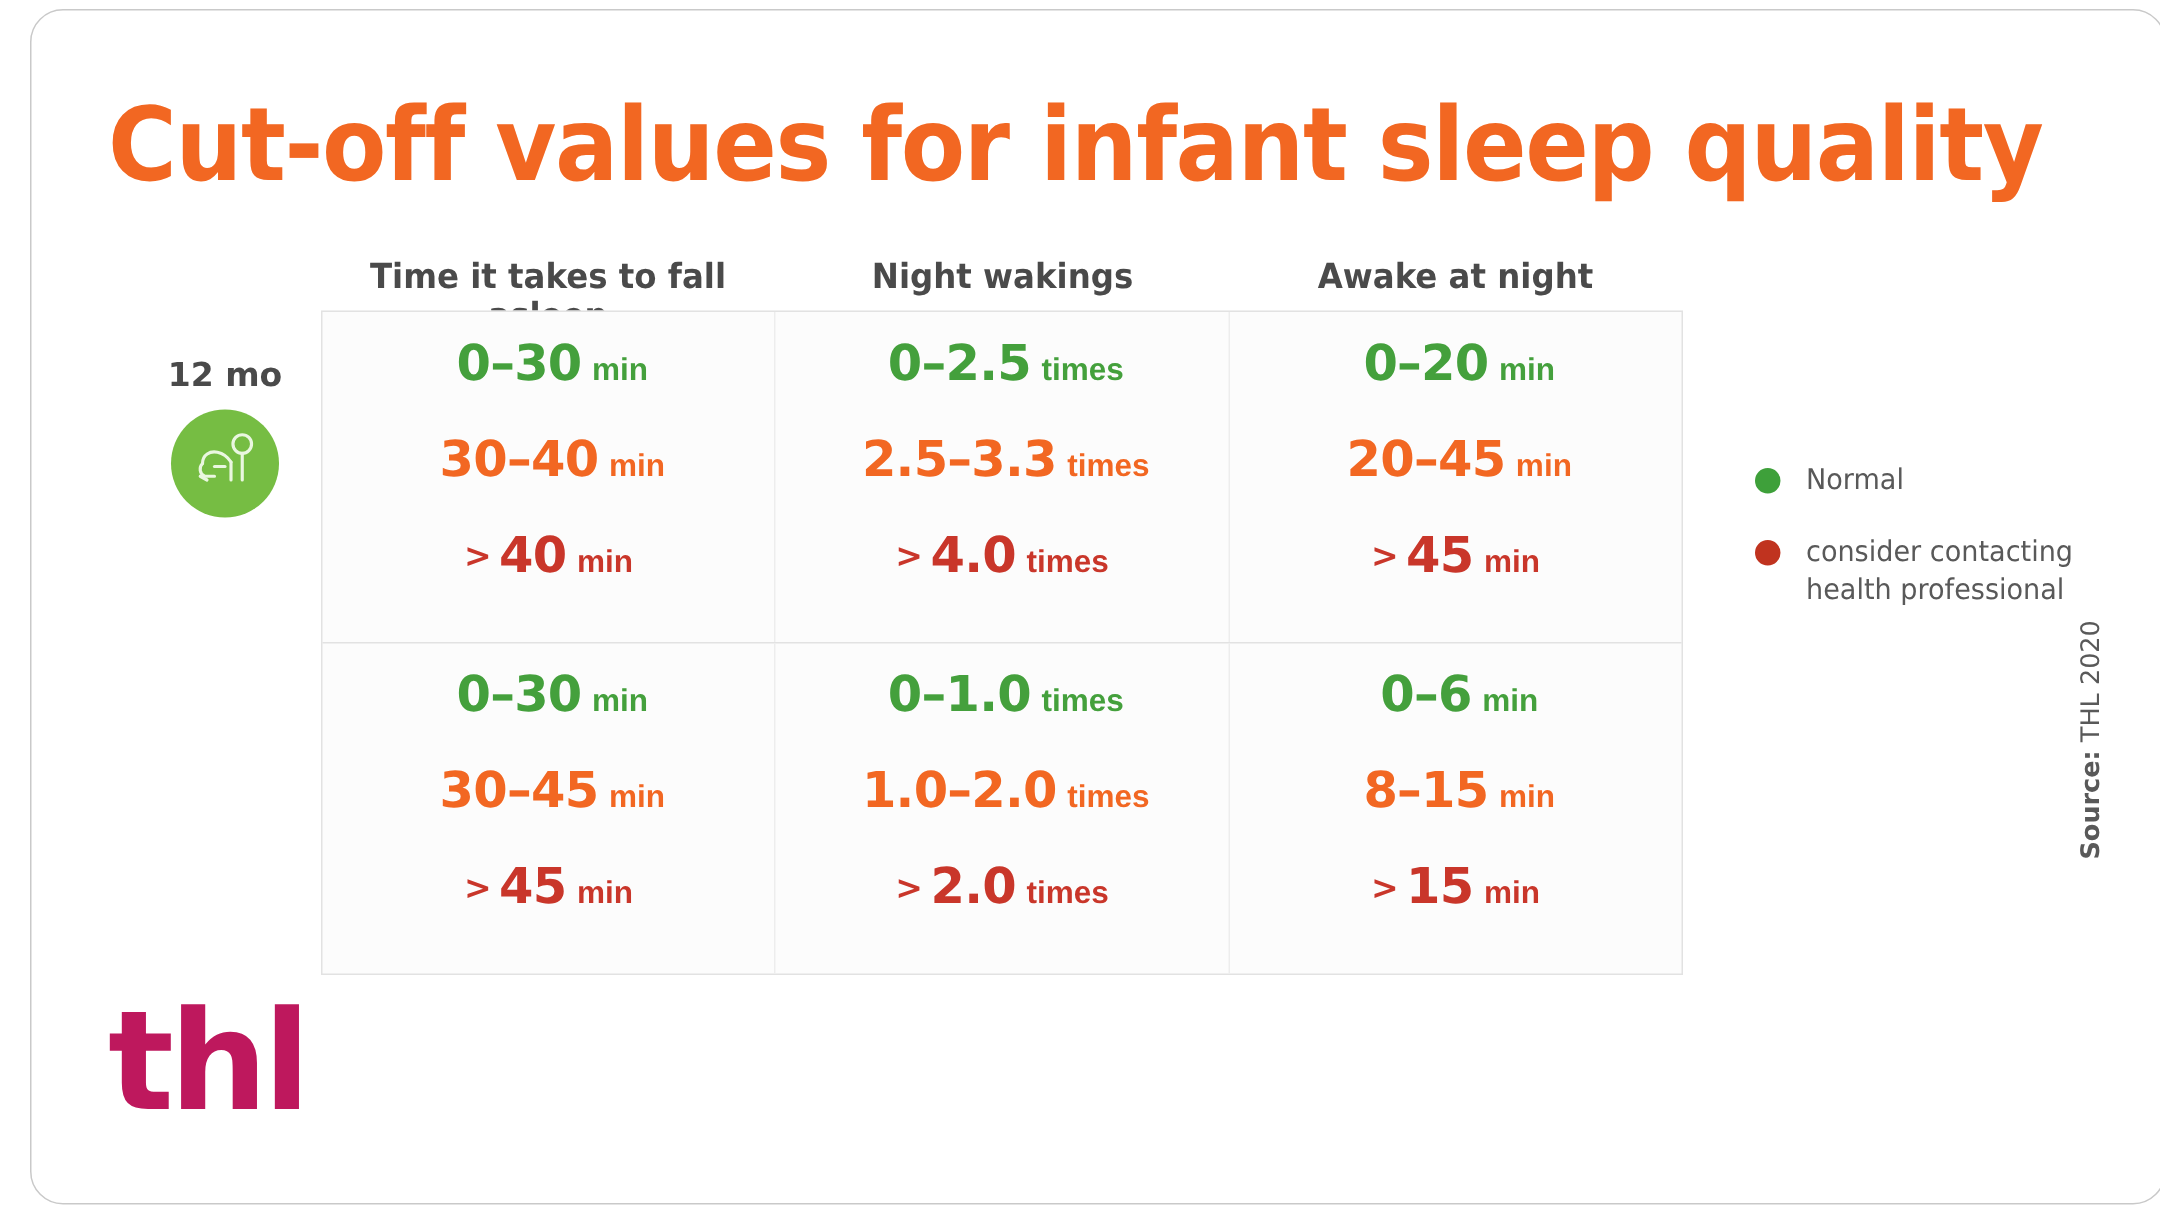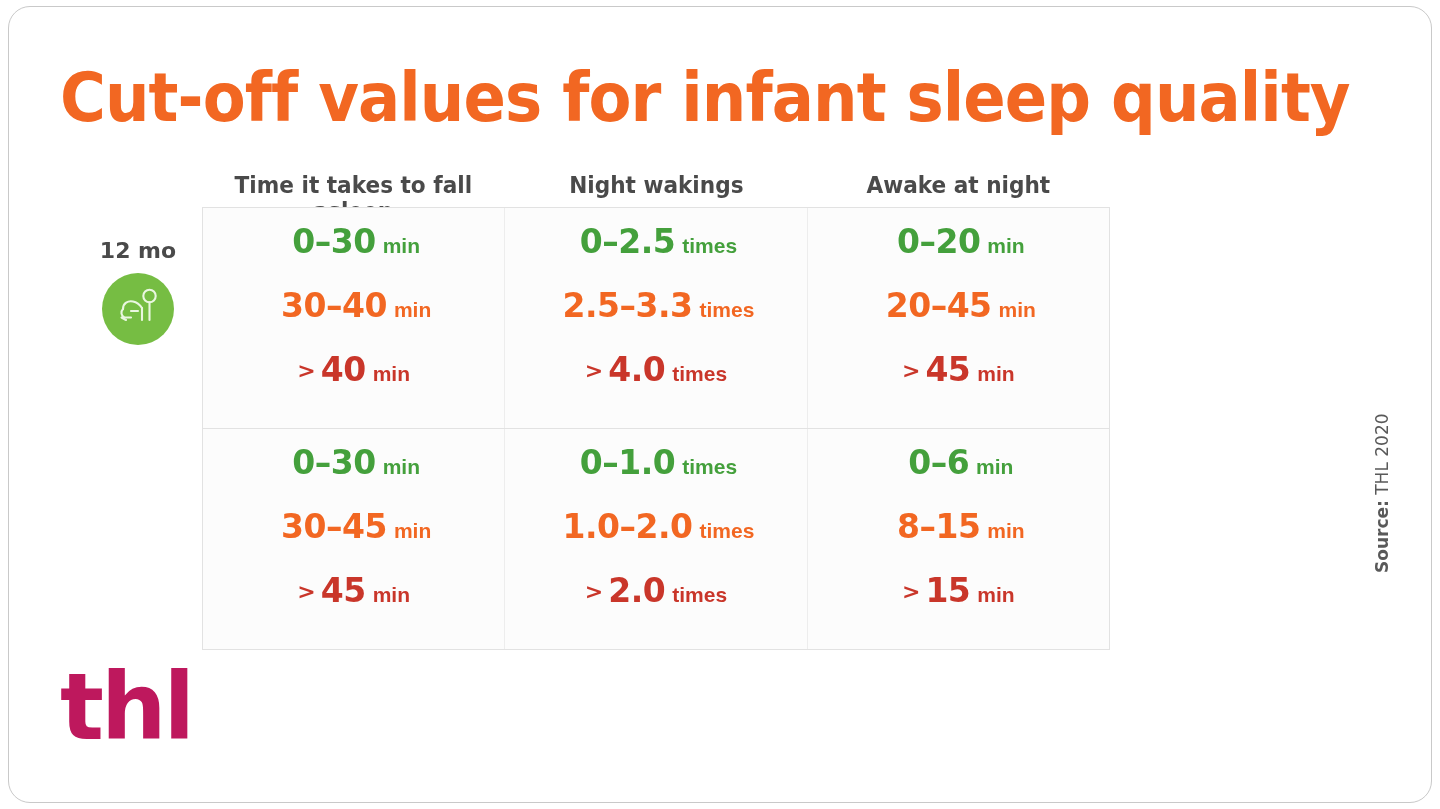--- a/index.html
+++ b/index.html
@@ -7,20 +7,21 @@
     width:1440px; height:809px;
     background:#ffffff;
     font-family:"Liberation Sans", sans-serif;
     overflow:hidden;
   }
 
   .canvas {
     position:relative;
     width:1300px; height:809px;
     background:#ffffff;
+    margin-left:12px;
   }
 
   
   .frame {
     position:absolute;
     left:8px; top:6px;
     width:1424px; height:797px;
     border:1.5px solid #c9c9c9;
     border-radius:22px;
     pointer-events:none;
@@ -336,20 +337,28 @@
           <span class="gt">&gt;</span>
           <span class="num">15</span>
           <span class="unit">min</span>
         </div>
       </div>
     </div>
 
   </div>
 
   <div class="legend">
+    <div class="legend-item">
+      <span class="legend-dot" style="background:#3ea03a"></span>
+      <span class="legend-text">Normal</span>
+    </div>
+    <div class="legend-item">
+      <span class="legend-dot" style="background:#c0331f"></span>
+      <span class="legend-text">consider contacting<br>health professional</span>
+    </div>
   </div>
 
   <div class="logo">thl</div>
 
   <div class="source">
     <b>Source:</b> 
     <span>THL 2020</span>
   </div>
 
 </div>

